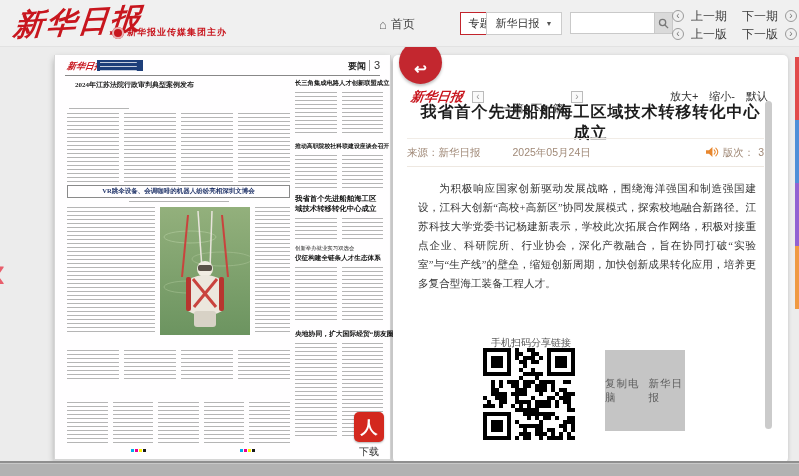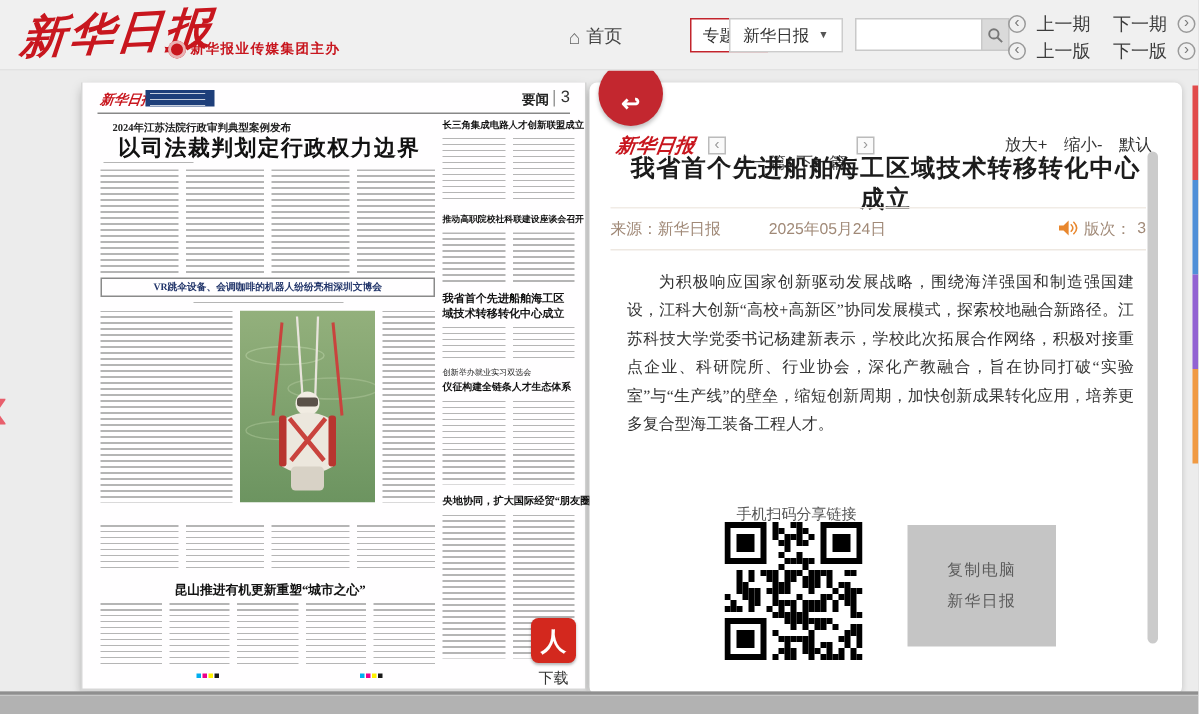--- a/index.html
+++ b/index.html
@@ -81,21 +81,21 @@
   .ptools .spacer { flex:1; }
   .ptools .zoomer { cursor:pointer; color:#333; margin-left:4px; }
   .atitle { position:absolute; left:24px; right:24px; top:47px; text-align:center; font-size:16px; font-weight:bold; color:#1c1c1c; letter-spacing:1px; }
   .ameta { position:absolute; left:14px; right:24px; top:83px; height:29px; border-top:1px solid #f1ece6; border-bottom:1px solid #eee8e1; display:flex; align-items:center; font-size:10.5px; color:#a08977; }
   .ameta .dt { margin-left:32px; }
   .ameta .rgt { margin-left:auto; display:flex; align-items:flex-start; gap:4px; }
   .abody { position:absolute; left:25px; right:32px; top:124px; font-family:"Liberation Serif", serif; font-size:10.6px; line-height:19px; color:#333; text-align:justify; }
   .abody p { text-indent:2em; margin-bottom:9px; }
   .qr-lbl { position:absolute; left:98px; top:281px; font-size:10px; color:#555; }
   .qr { position:absolute; left:90px; top:293px; width:92px; height:92px; }
-  .copybtn { position:absolute; left:212px; top:295px; width:99px; height:81px; background:#c5c5c5; color:#5c5c5c; font-size:10.5px; display:flex; flex-direction:column; align-items:center; justify-content:center; gap:7px; cursor:pointer; letter-spacing:1px; }
+  .copybtn { position:absolute; left:212px; top:295px; width:80px; height:81px; background:#c5c5c5; color:#5c5c5c; font-size:10.5px; display:flex; flex-direction:row; align-items:center; justify-content:center; gap:7px; cursor:pointer; letter-spacing:1px; }
   .pscroll { position:absolute; right:16px; top:46px; width:7px; height:328px; background:#cbcbcb; border-radius:4px; cursor:pointer; }
 
   
   .strip { position:absolute; right:0; width:4px; z-index:30; cursor:pointer; }
   .botbar { position:absolute; left:0; top:461px; width:100%; height:15px; background:#b2b2b2; border-top:2px solid #8f8f8f; box-shadow:inset 0 1px 0 #c8c8c8; z-index:25; }
 </style>
 </head>
 <body>
 
 <div class="stage">
@@ -153,21 +153,20 @@
     <div class="np-head">
       <span class="np-logo">新华日报</span>
       <span class="np-navy"></span>
       <span class="np-sec">要闻</span>
       <span class="np-div"></span>
       <span class="np-no">3</span>
     </div>
     <div class="np-rule"></div>
 
     <div class="lead-kicker">2024年江苏法院行政审判典型案例发布</div>
-    <div class="lead-head">以司法裁判划定行政权力边界</div>
     <div class="byline ft"></div>
     <div class="cols" style="left:12px; top:58px; width:223px; height:70px;">
       <i class="ft"></i>
         <i class="ft"></i>
         <i class="ft"></i>
         <i class="ft"></i>
     </div>
 
     <div class="feat">
       <div class="feat-kicker">VR跳伞设备、会调咖啡的机器人纷纷亮相深圳文博会</div>
@@ -200,21 +199,20 @@
         <i class="ft c2"></i>
       </div>
     </div>
     <div class="cols" style="left:12px; top:295px; width:223px; height:30px;">
       <i class="ft"></i>
         <i class="ft"></i>
         <i class="ft"></i>
         <i class="ft"></i>
     </div>
 
-    <div class="bottom-head">昆山推进有机更新重塑“城市之心”</div>
     <div class="cols" style="left:12px; top:347px; width:223px; height:44px;">
       <i class="ft"></i>
         <i class="ft"></i>
         <i class="ft"></i>
         <i class="ft"></i>
         <i class="ft"></i>
     </div>
 
     <div class="np-right">
       <div class="rh" style="font-size:6.3px; white-space:nowrap;">长三角集成电路人才创新联盟成立</div>

